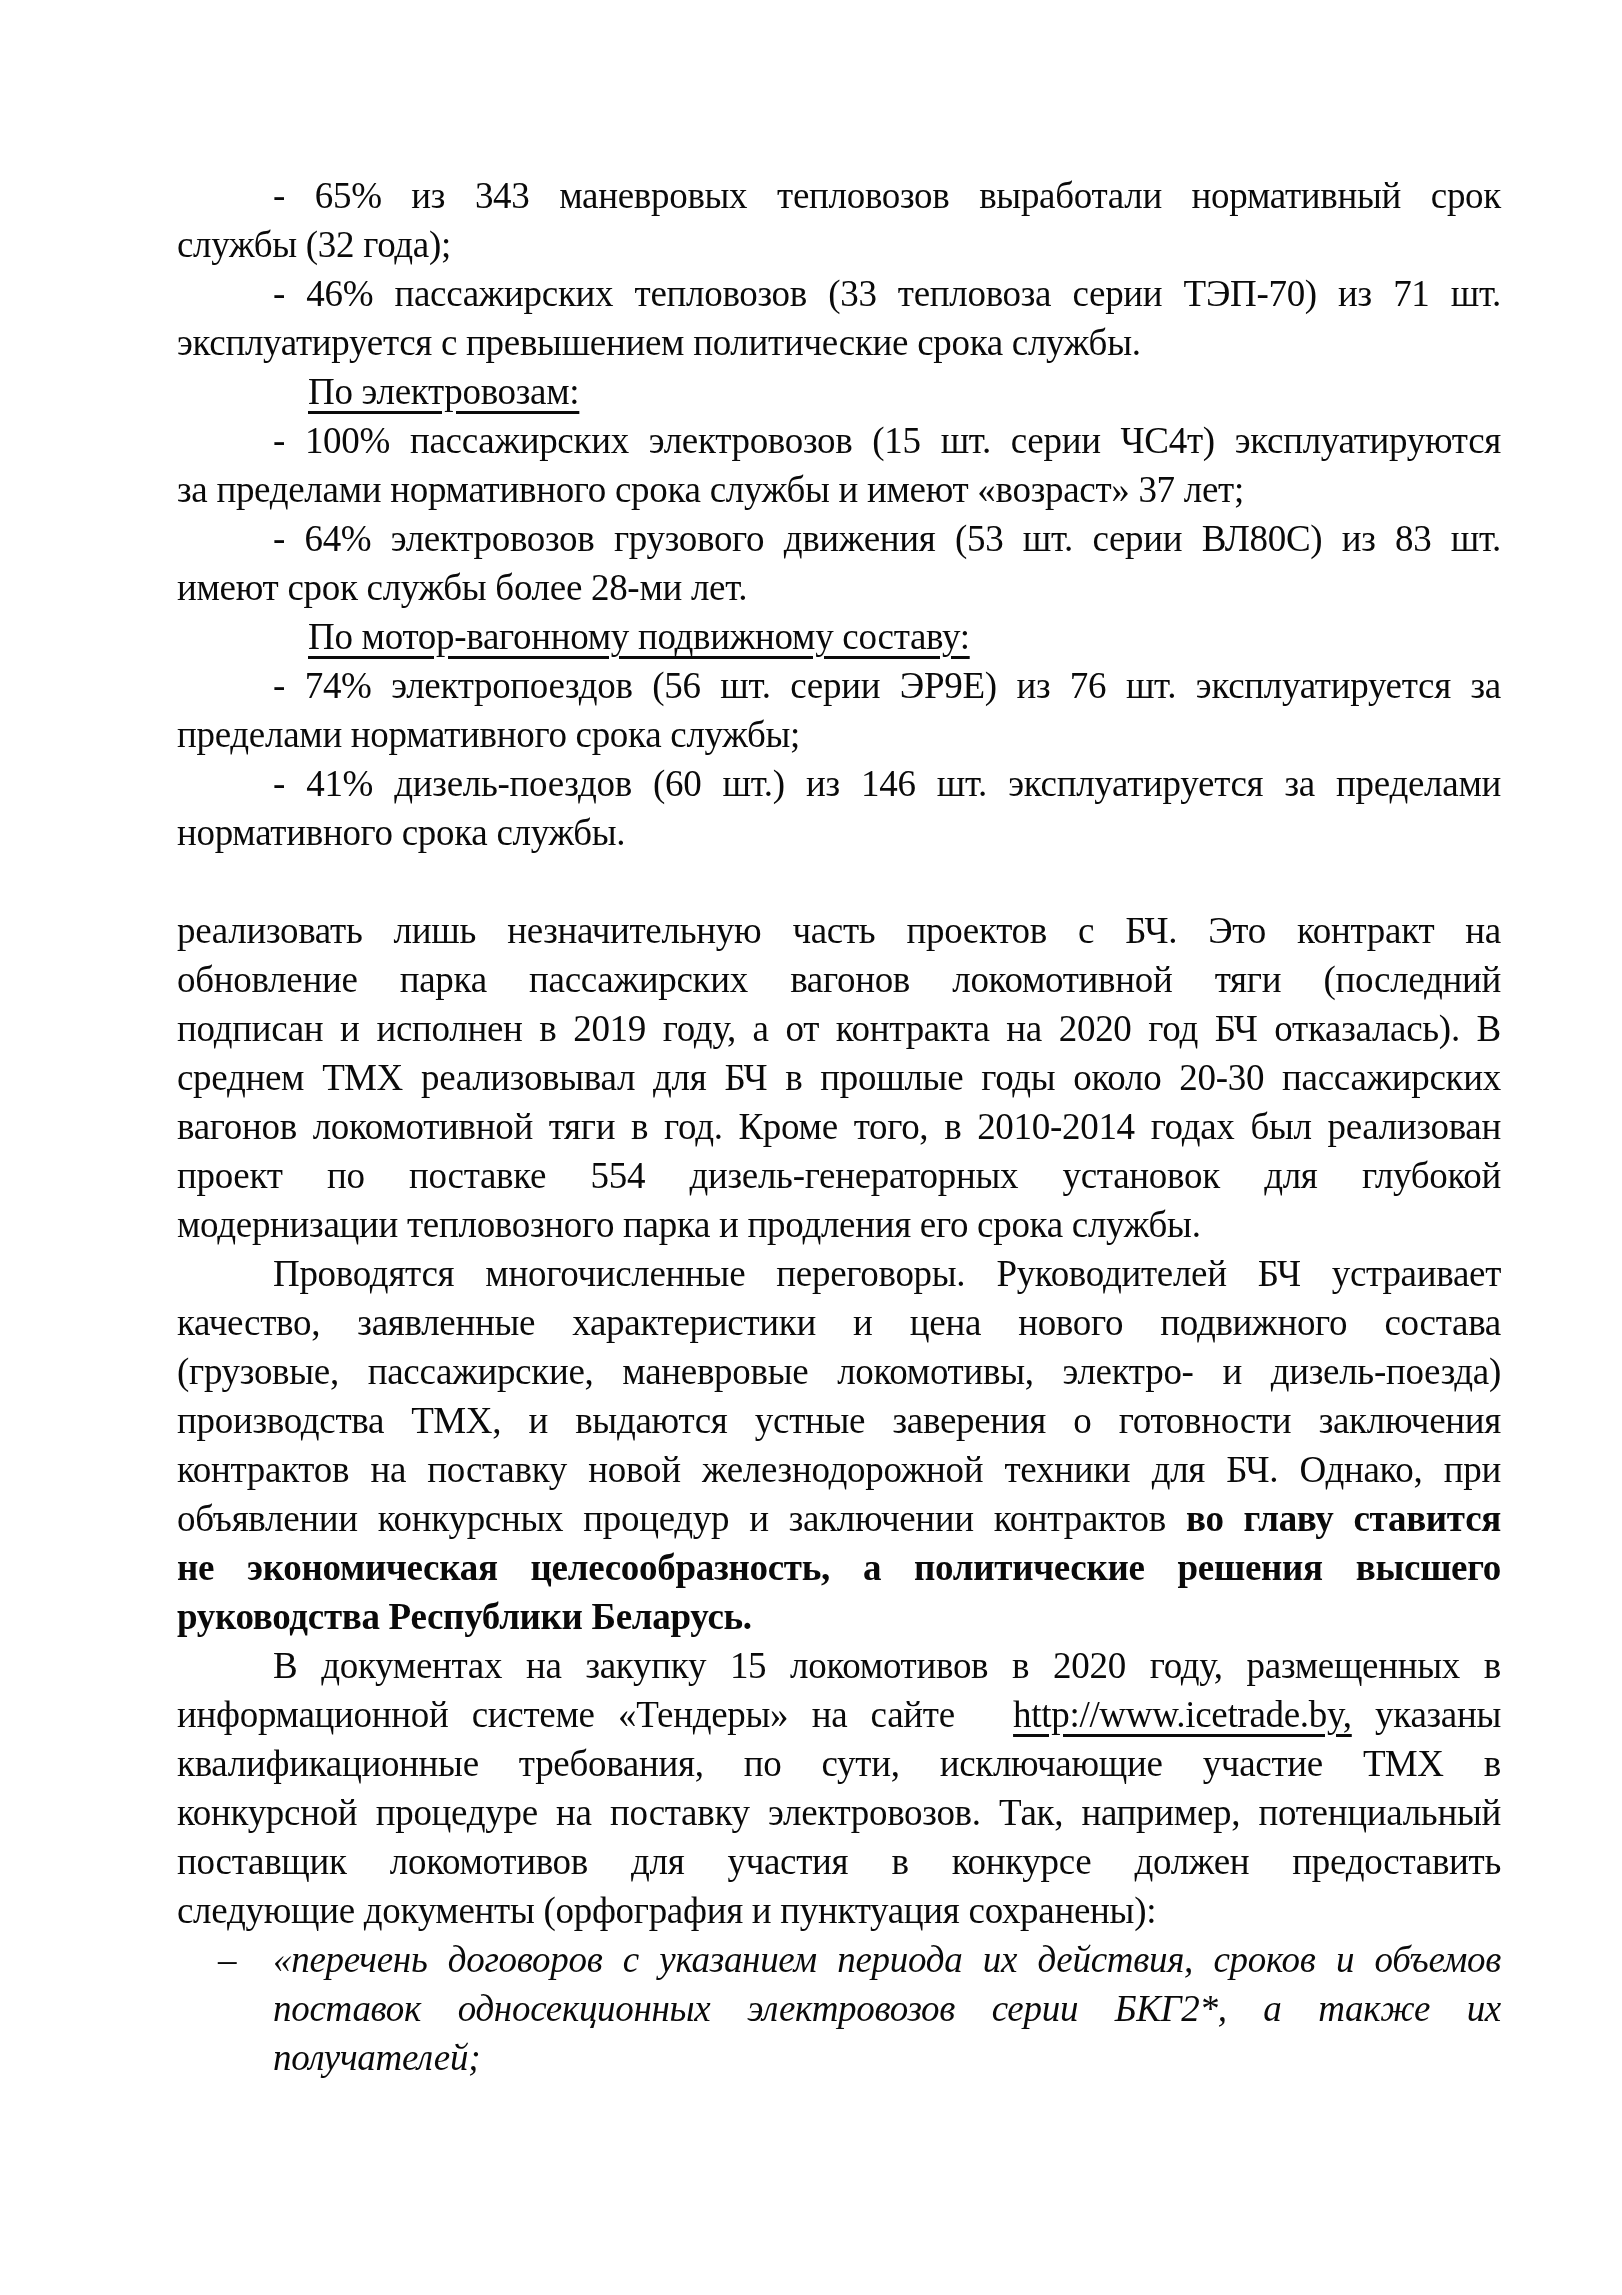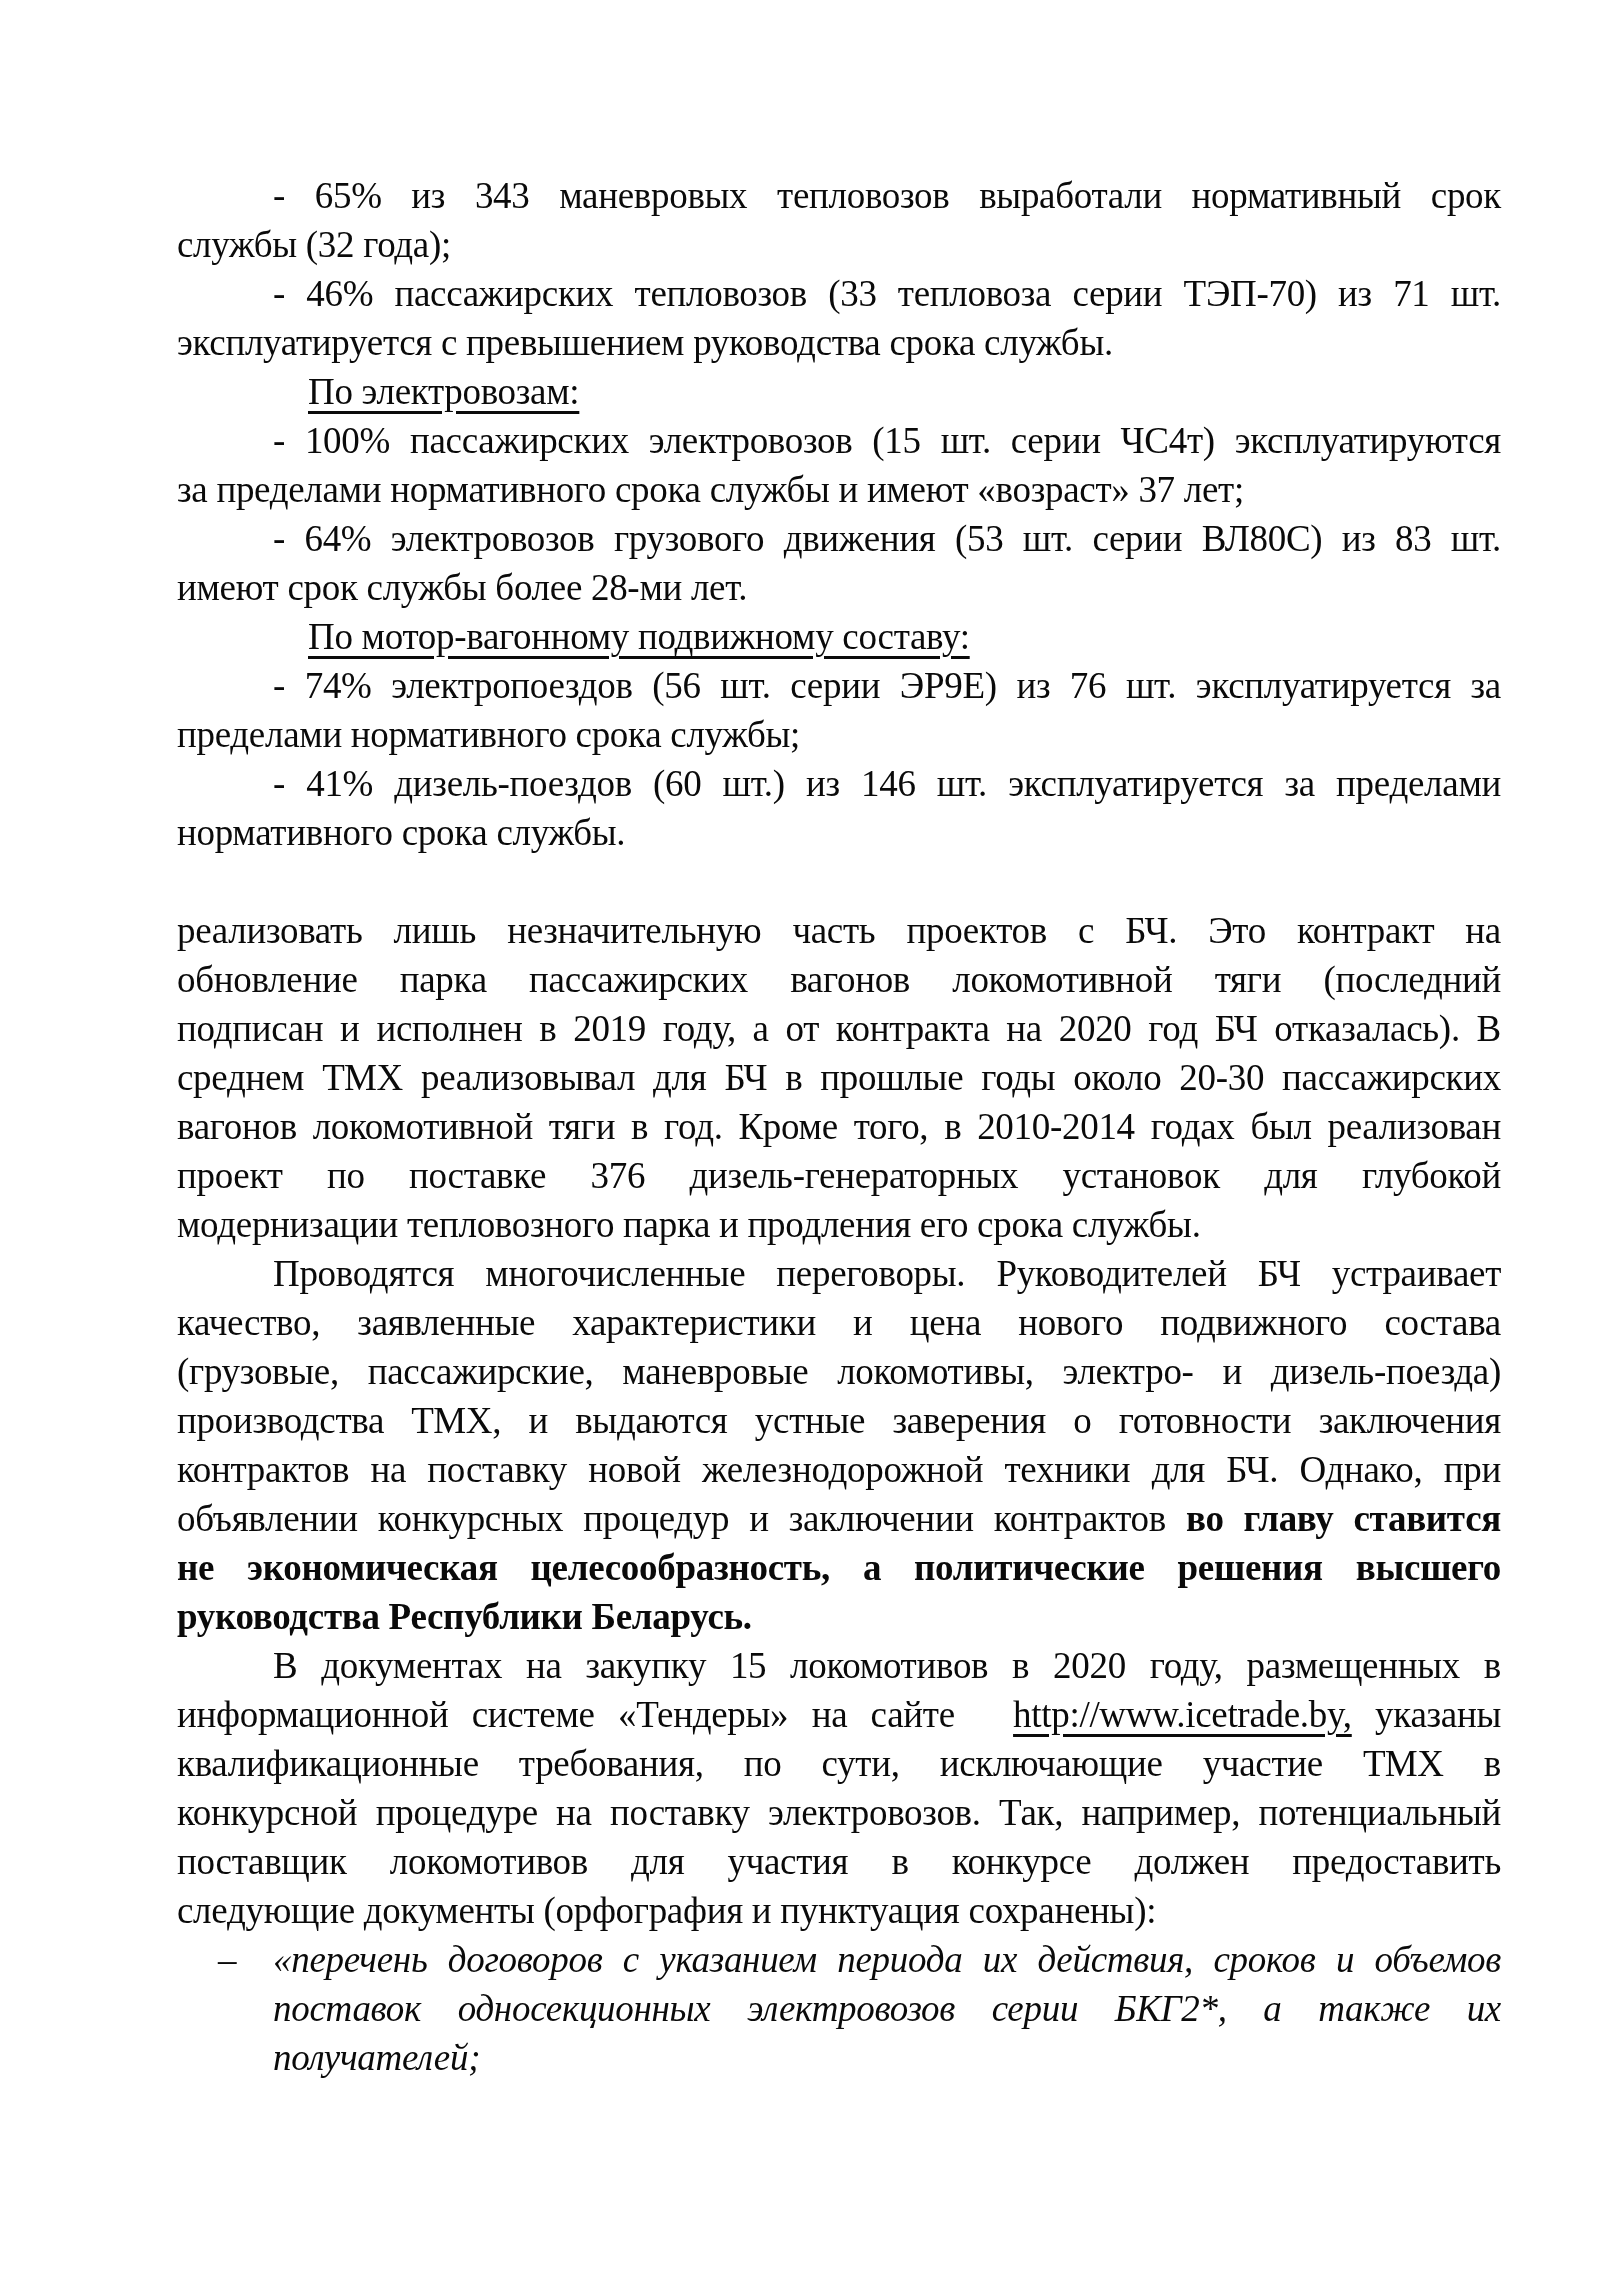--- a/index.html
+++ b/index.html
@@ -48,38 +48,38 @@
   .gap { height: 49px; }
 </style>
 </head>
 <body>
 
 <main class="page">
   <div class="doc">
       <div class="line just first"><span>- 65% из 343 маневровых тепловозов выработали нормативный срок</span></div>
       <div class="line left"><span>службы (32 года);</span></div>
       <div class="line just first"><span>- 46% пассажирских тепловозов (33 тепловоза серии ТЭП-70) из 71 шт.</span></div>
-      <div class="line left"><span>эксплуатируется с превышением руководства срока службы.</span></div>
+      <div class="line left"><span>эксплуатируется с превышением политические срока службы.</span></div>
       <div class="line left first"><span class="u">По электровозам:</span></div>
       <div class="line just first"><span>- 100% пассажирских электровозов (15 шт. серии ЧС4т) эксплуатируются</span></div>
       <div class="line left"><span>за пределами нормативного срока службы и имеют «возраст» 37 лет;</span></div>
       <div class="line just first"><span>- 64% электровозов грузового движения (53 шт. серии ВЛ80С) из 83 шт.</span></div>
       <div class="line left"><span>имеют срок службы более 28-ми лет.</span></div>
       <div class="line left first"><span class="u">По мотор-вагонному подвижному составу:</span></div>
       <div class="line just first"><span>- 74% электропоездов (56 шт. серии ЭР9Е) из 76 шт. эксплуатируется за</span></div>
       <div class="line left"><span>пределами нормативного срока службы;</span></div>
       <div class="line just first"><span>- 41% дизель-поездов (60 шт.) из 146 шт. эксплуатируется за пределами</span></div>
       <div class="line left"><span>нормативного срока службы.</span></div>
       <div class="gap"></div>
       <div class="line just"><span>реализовать лишь незначительную часть проектов с БЧ. Это контракт на</span></div>
       <div class="line just"><span>обновление парка пассажирских вагонов локомотивной тяги (последний</span></div>
       <div class="line just"><span>подписан и исполнен в 2019 году, а от контракта на 2020 год БЧ отказалась). В</span></div>
       <div class="line just"><span>среднем ТМХ реализовывал для БЧ в прошлые годы около 20-30 пассажирских</span></div>
       <div class="line just"><span>вагонов локомотивной тяги в год. Кроме того, в 2010-2014 годах был реализован</span></div>
-      <div class="line just"><span>проект по поставке 376 дизель-генераторных установок для глубокой</span></div>
+      <div class="line just"><span>проект по поставке 554 дизель-генераторных установок для глубокой</span></div>
       <div class="line left"><span>модернизации тепловозного парка и продления его срока службы.</span></div>
       <div class="line just first"><span>Проводятся многочисленные переговоры. Руководителей БЧ устраивает</span></div>
       <div class="line just"><span>качество, заявленные характеристики и цена нового подвижного состава</span></div>
       <div class="line just"><span>(грузовые, пассажирские, маневровые локомотивы, электро- и дизель-поезда)</span></div>
       <div class="line just"><span>производства ТМХ, и выдаются устные заверения о готовности заключения</span></div>
       <div class="line just"><span>контрактов на поставку новой железнодорожной техники для БЧ. Однако, при</span></div>
       <div class="line just"><span>объявлении конкурсных процедур и заключении контрактов </span><span class="b">во главу ставится</span></div>
       <div class="line just"><span class="b">не экономическая целесообразность, а политические решения высшего</span></div>
       <div class="line left"><span class="b">руководства Республики Беларусь.</span></div>
       <div class="line just first"><span>В документах на закупку 15 локомотивов в 2020 году, размещенных в</span></div>

